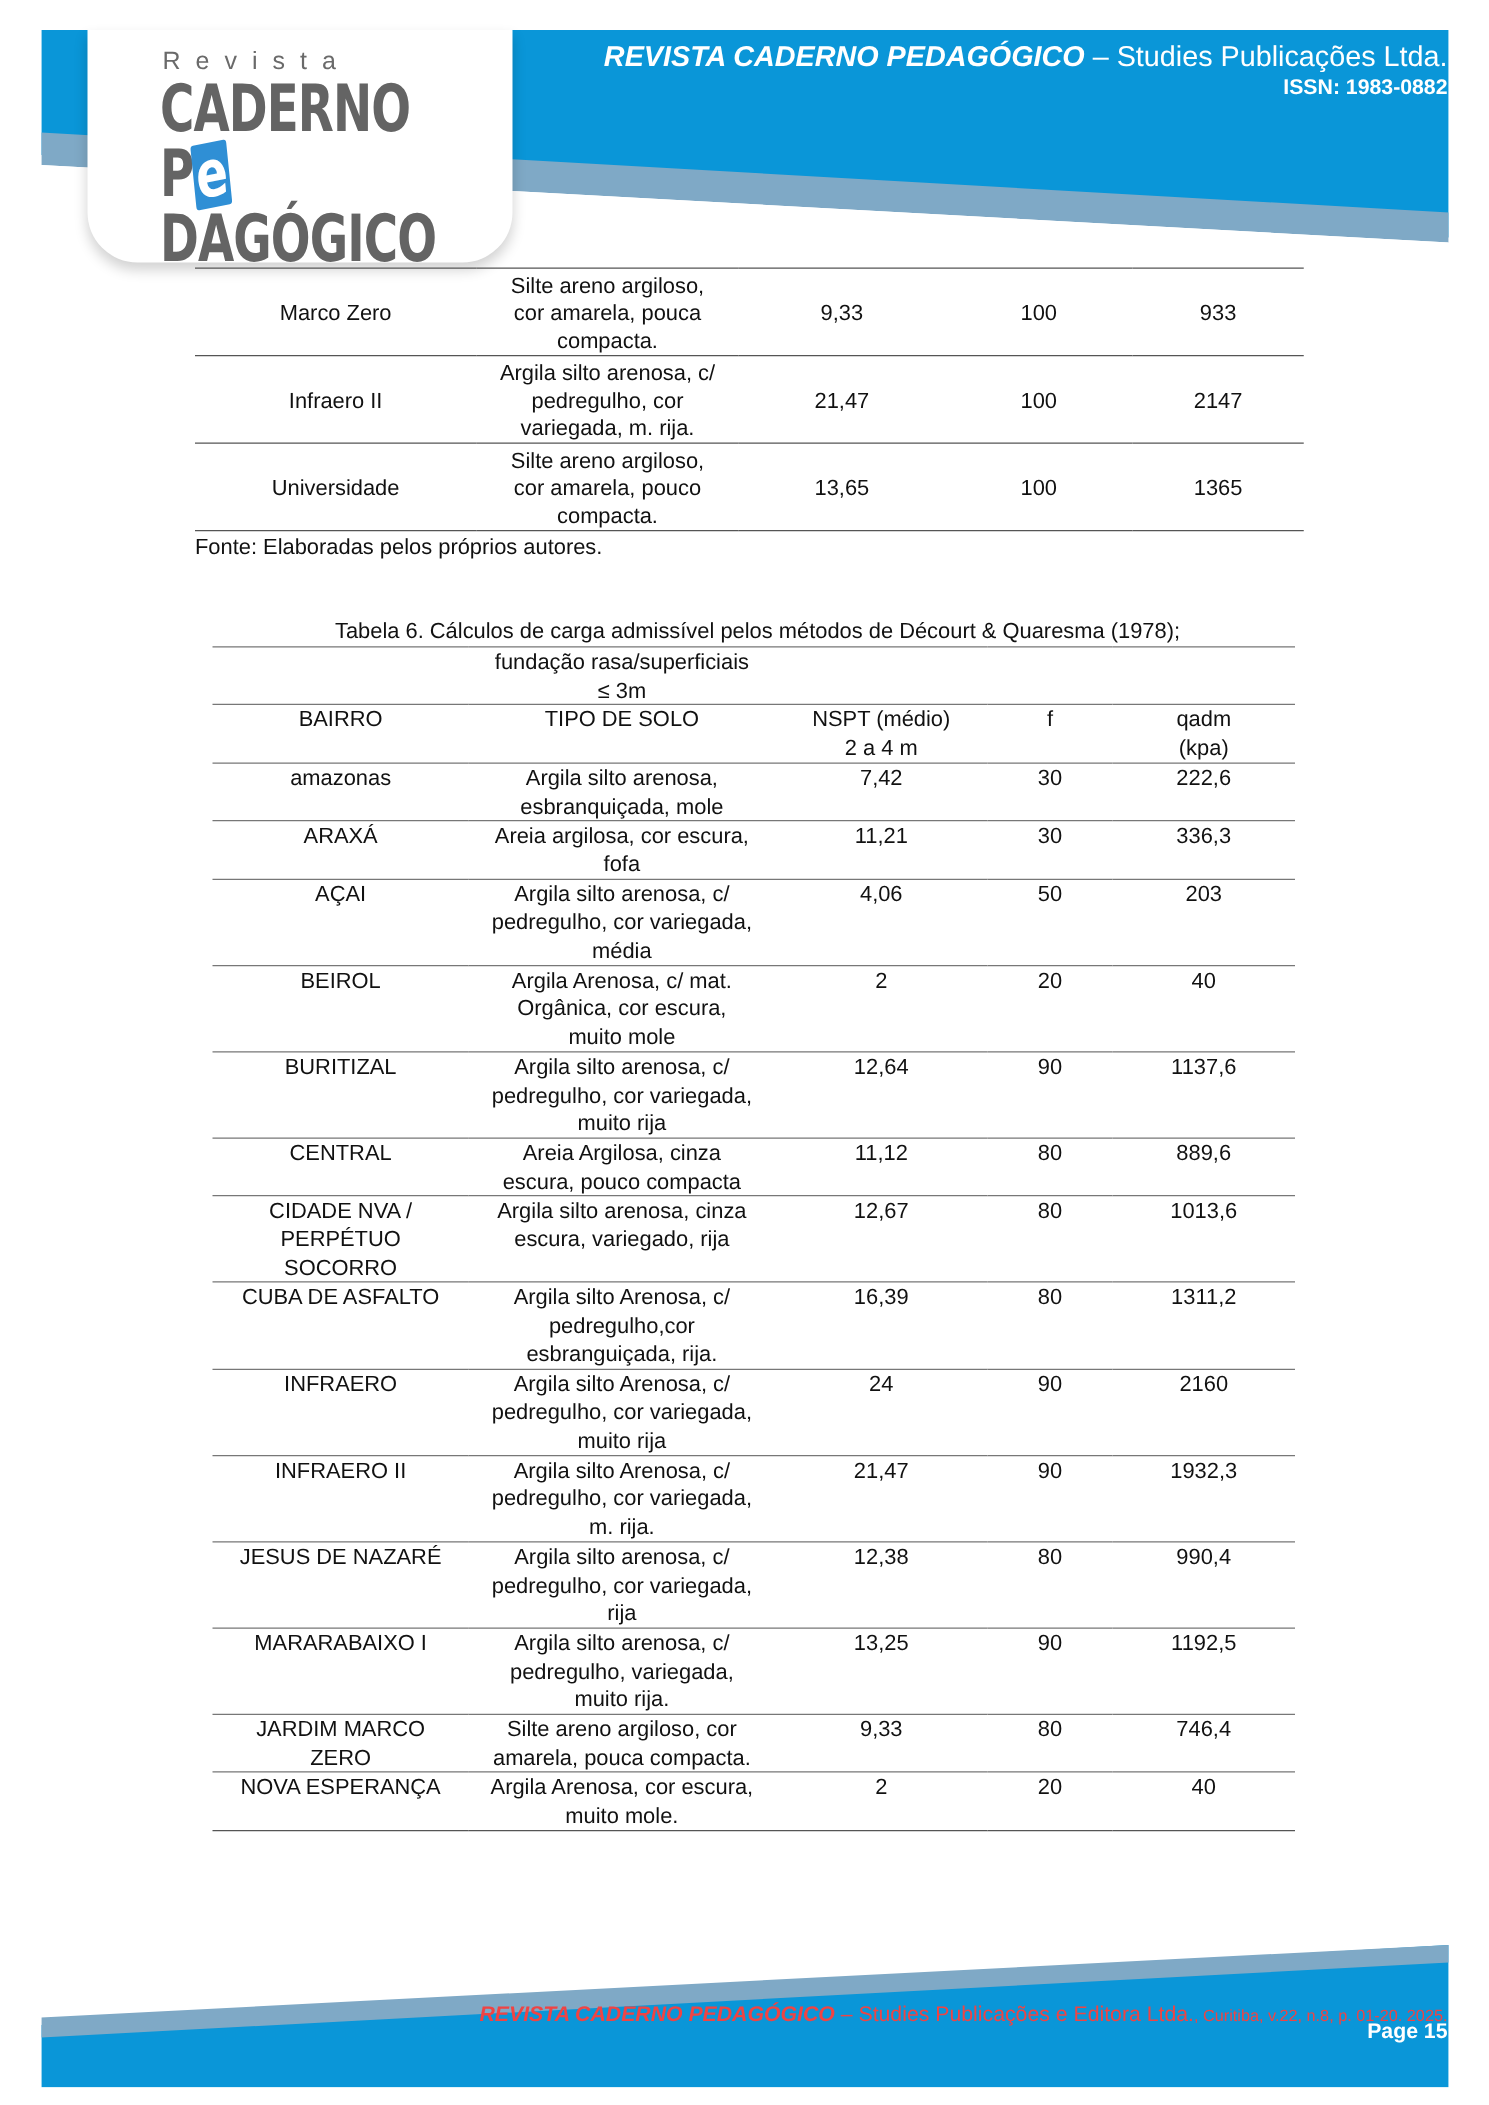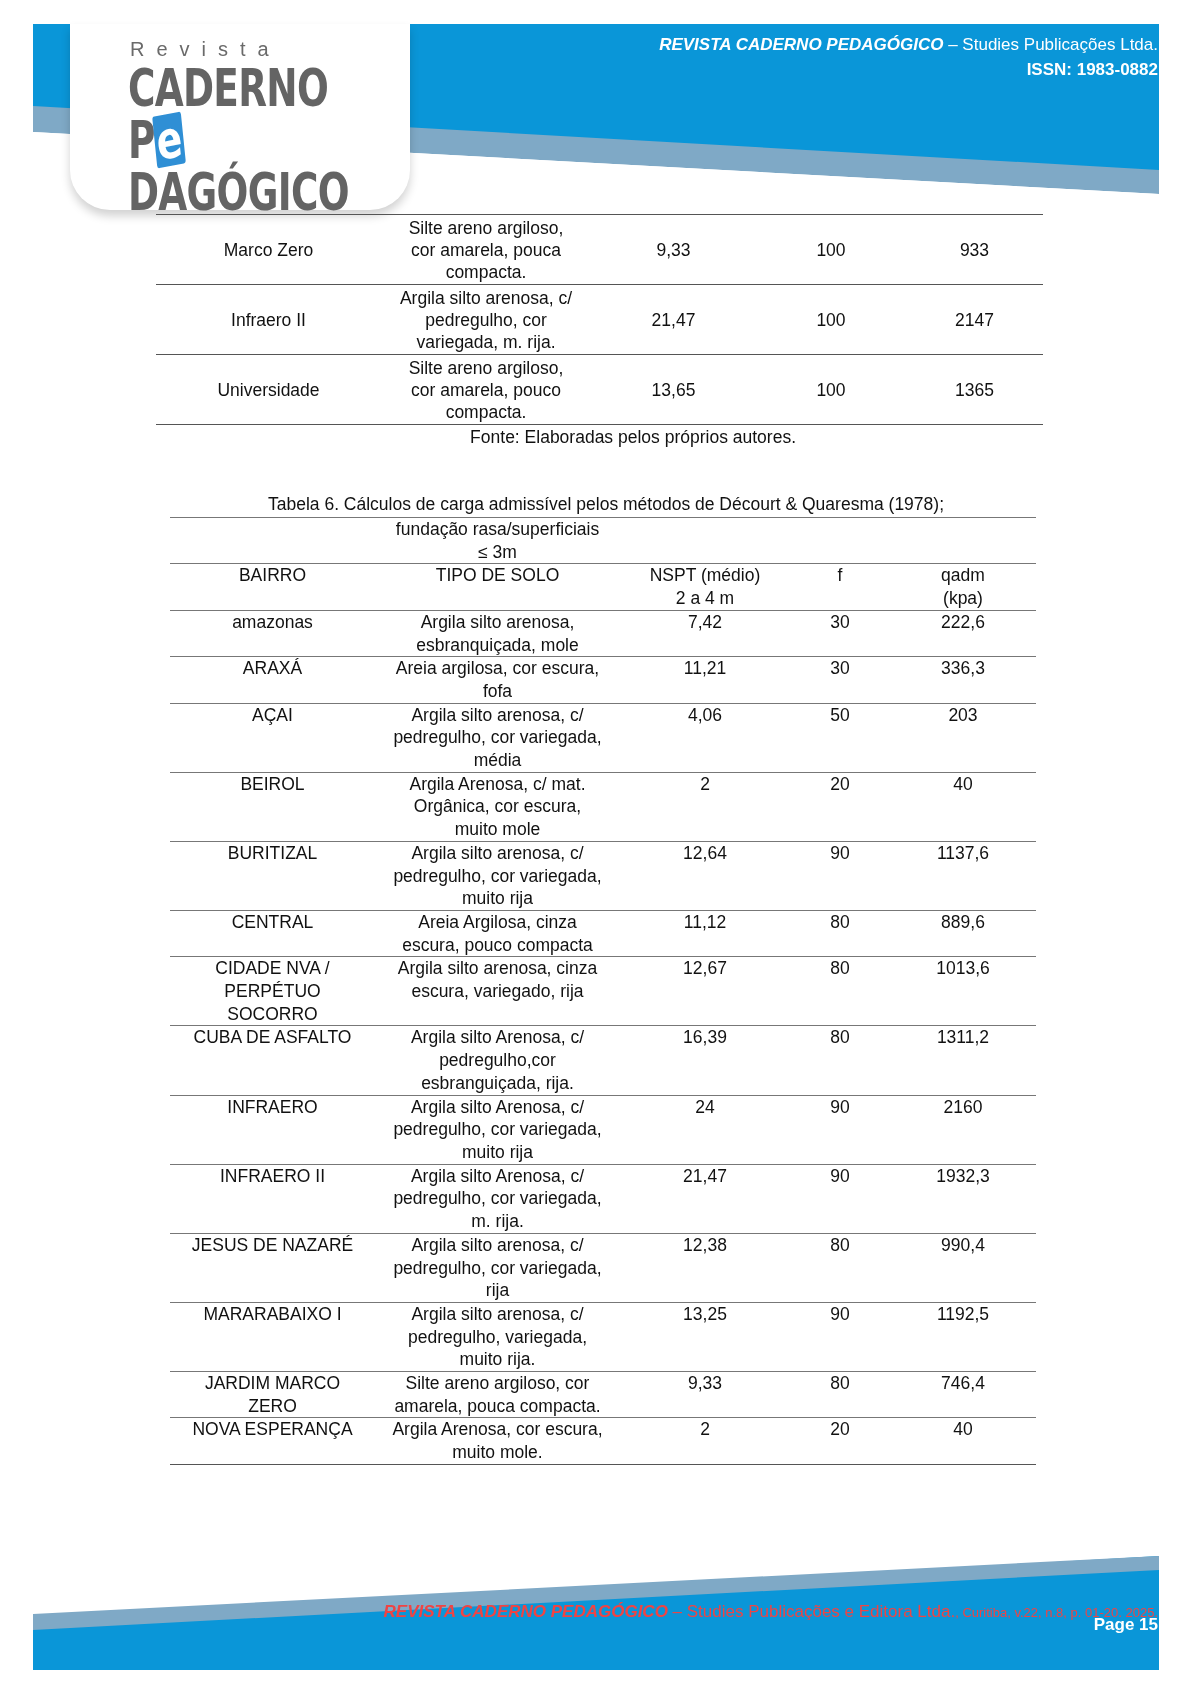--- a/index.html
+++ b/index.html
@@ -5,38 +5,38 @@
   html, body { margin: 0; padding: 0; }
   body {
     width: 1191px; height: 1684px; position: relative; background: #ffffff;
     font-family: "Liberation Sans", sans-serif; color: #111; overflow: hidden;
   }
   
   .hdr-band { position: absolute; left: 33px; top: 24px; width: 1126px; height: 176px; overflow: hidden; }
   .hdr-band svg { position: absolute; left: 0; top: 0; }
   .hdr-text { position: absolute; right: 33px; top: 33px; text-align: right; color: #fff;
     font-family: "Liberation Sans", sans-serif; }
-  .hdr-line1 { font-size: 17px; line-height: 24px; }
+  .hdr-line1 { font-size: 23px; line-height: 24px; }
   .hdr-line1 .jt { font-weight: bold; font-style: italic; }
   .hdr-line2 { font-size: 17px; font-weight: bold; line-height: 26px; }
   .logo-card { position: absolute; left: 70px; top: 24px; width: 340px; height: 186px; background: #fff;
     border-radius: 0 0 40px 40px; box-shadow: 0 6px 10px rgba(0,0,0,0.18); }
   .logo-revista { position: absolute; left: 60px; top: 14px; font-size: 20px; letter-spacing: 12px; color: #6a6a6a; }
   .logo-word { position: absolute; left: 58px; font-family: "DejaVu Sans", sans-serif; font-weight: bold;
     color: #646464; font-size: 52px; line-height: 52px; letter-spacing: -1px; transform: scaleX(0.72); transform-origin: left top; }
   .logo-word.w1 { top: 38px; }
   .logo-word.w2 { top: 90px; }
   .logo-e { display: inline-block; background: #2f8fd5; color: #fff; width: 40px; text-align: center;
     transform: rotate(-8deg); border-radius: 3px; }
 
   
   .t1 { position: absolute; left: 156px; top: 214px; width: 887px; border-collapse: collapse; font-size: 17.5px; }
   .t1 td { text-align: center; vertical-align: middle; padding: 0; line-height: 22px; border-bottom: 1px solid #555; height: 69px; }
   .t1 tr.first td { border-top: 1px solid #555; }
-  .src { position: absolute; left: 156px; top: 427px; width: 640px; text-align: right; font-size: 17.5px; }
+  .src { position: absolute; left: 156px; top: 427px; width: 640px; text-align: left; font-size: 17.5px; }
 
   .caption { position: absolute; left: 156px; top: 494px; width: 900px; font-size: 17.5px; text-align: center; }
   .t2 { position: absolute; left: 170px; top: 517px; width: 866px; border-collapse: collapse; font-size: 17.5px; }
   .t2 td { text-align: center; vertical-align: top; padding: 0; line-height: 22.7px; }
   .t2 tr td { border-top: 1.5px solid #777; }
   .t2 tr.last td { border-bottom: 1.5px solid #555; }
   .t2 .hd td { font-weight: normal; }
   .c1 { width: 205px; } .c2 { width: 245px; } .c3 { width: 170px; } .c4 { width: 100px; } .c5 { width: 146px; }
 
   .ftr-band { position: absolute; left: 33px; top: 1556px; width: 1126px; height: 114px; overflow: hidden; }

